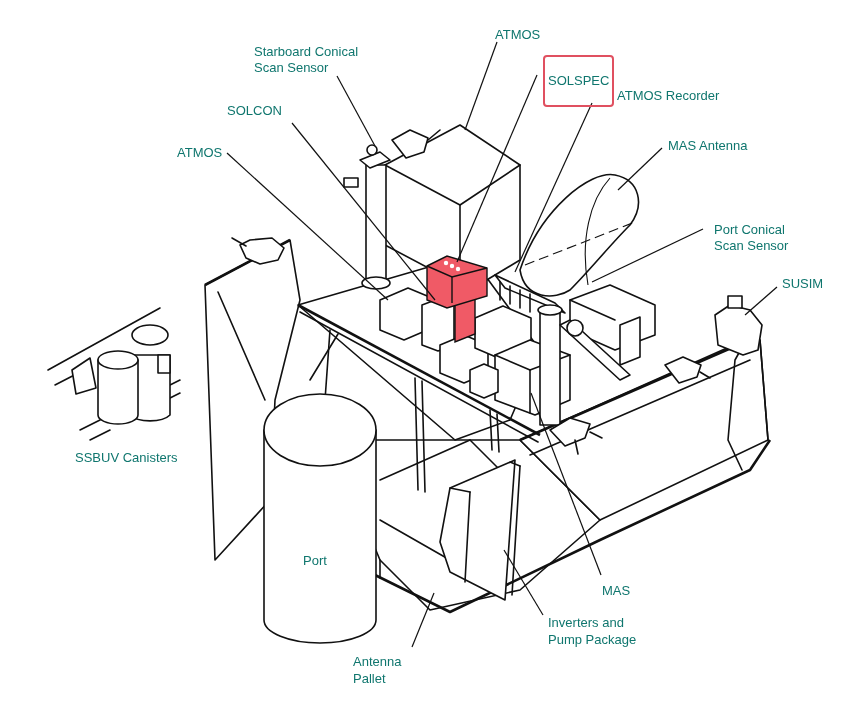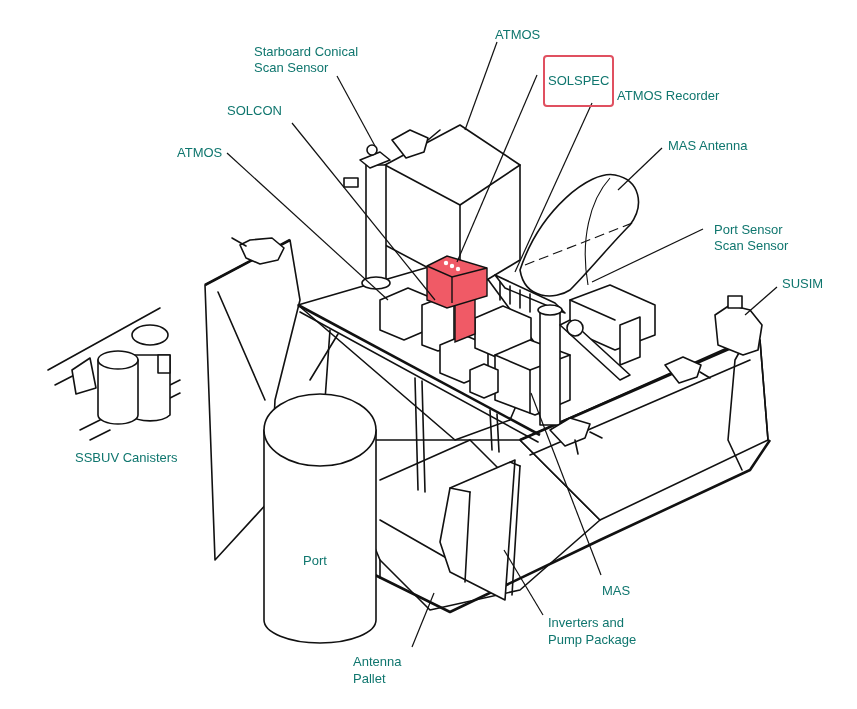--- a/index.html
+++ b/index.html
@@ -172,21 +172,21 @@
 </svg>
 
 <div class="lbl" style="left:495px; top:27px;">ATMOS</div>
 <div class="lbl lbl-box" style="left: 543px; top: 55px; border-color: rgb(224, 80, 96);">SOLSPEC</div>
 <div class="lbl" style="left:254px; top:44px;">Starboard Conical</div>
 <div class="lbl" style="left:254px; top:60px;">Scan Sensor</div>
 <div class="lbl" style="left:597px; top:88px;margin-left:20px;">ATMOS Recorder</div>
 <div class="lbl" style="left:227px; top:103px;">SOLCON</div>
 <div class="lbl" style="left:668px; top:138px;">MAS Antenna</div>
 <div class="lbl" style="left:177px; top:145px;">ATMOS</div>
-<div class="lbl" style="left:714px; top:222px;">Port Sensor</div>
+<div class="lbl" style="left:714px; top:222px;">Port Conical</div>
 <div class="lbl" style="left:714px; top:238px;">Scan Sensor</div>
 <div class="lbl" style="left:782px; top:276px;">SUSIM</div>
 <div class="lbl" style="left:75px; top:450px;">SSBUV Canisters</div>
 <div class="lbl" style="left:303px; top:553px;">Port</div>
 <div class="lbl" style="left:602px; top:583px;">MAS</div>
 <div class="lbl" style="left:548px; top:615px;">Inverters and</div>
 <div class="lbl" style="left:548px; top:632px;">Pump Package</div>
 <div class="lbl" style="left:353px; top:654px;">Antenna</div>
 <div class="lbl" style="left:353px; top:671px;">Pallet</div>
 

